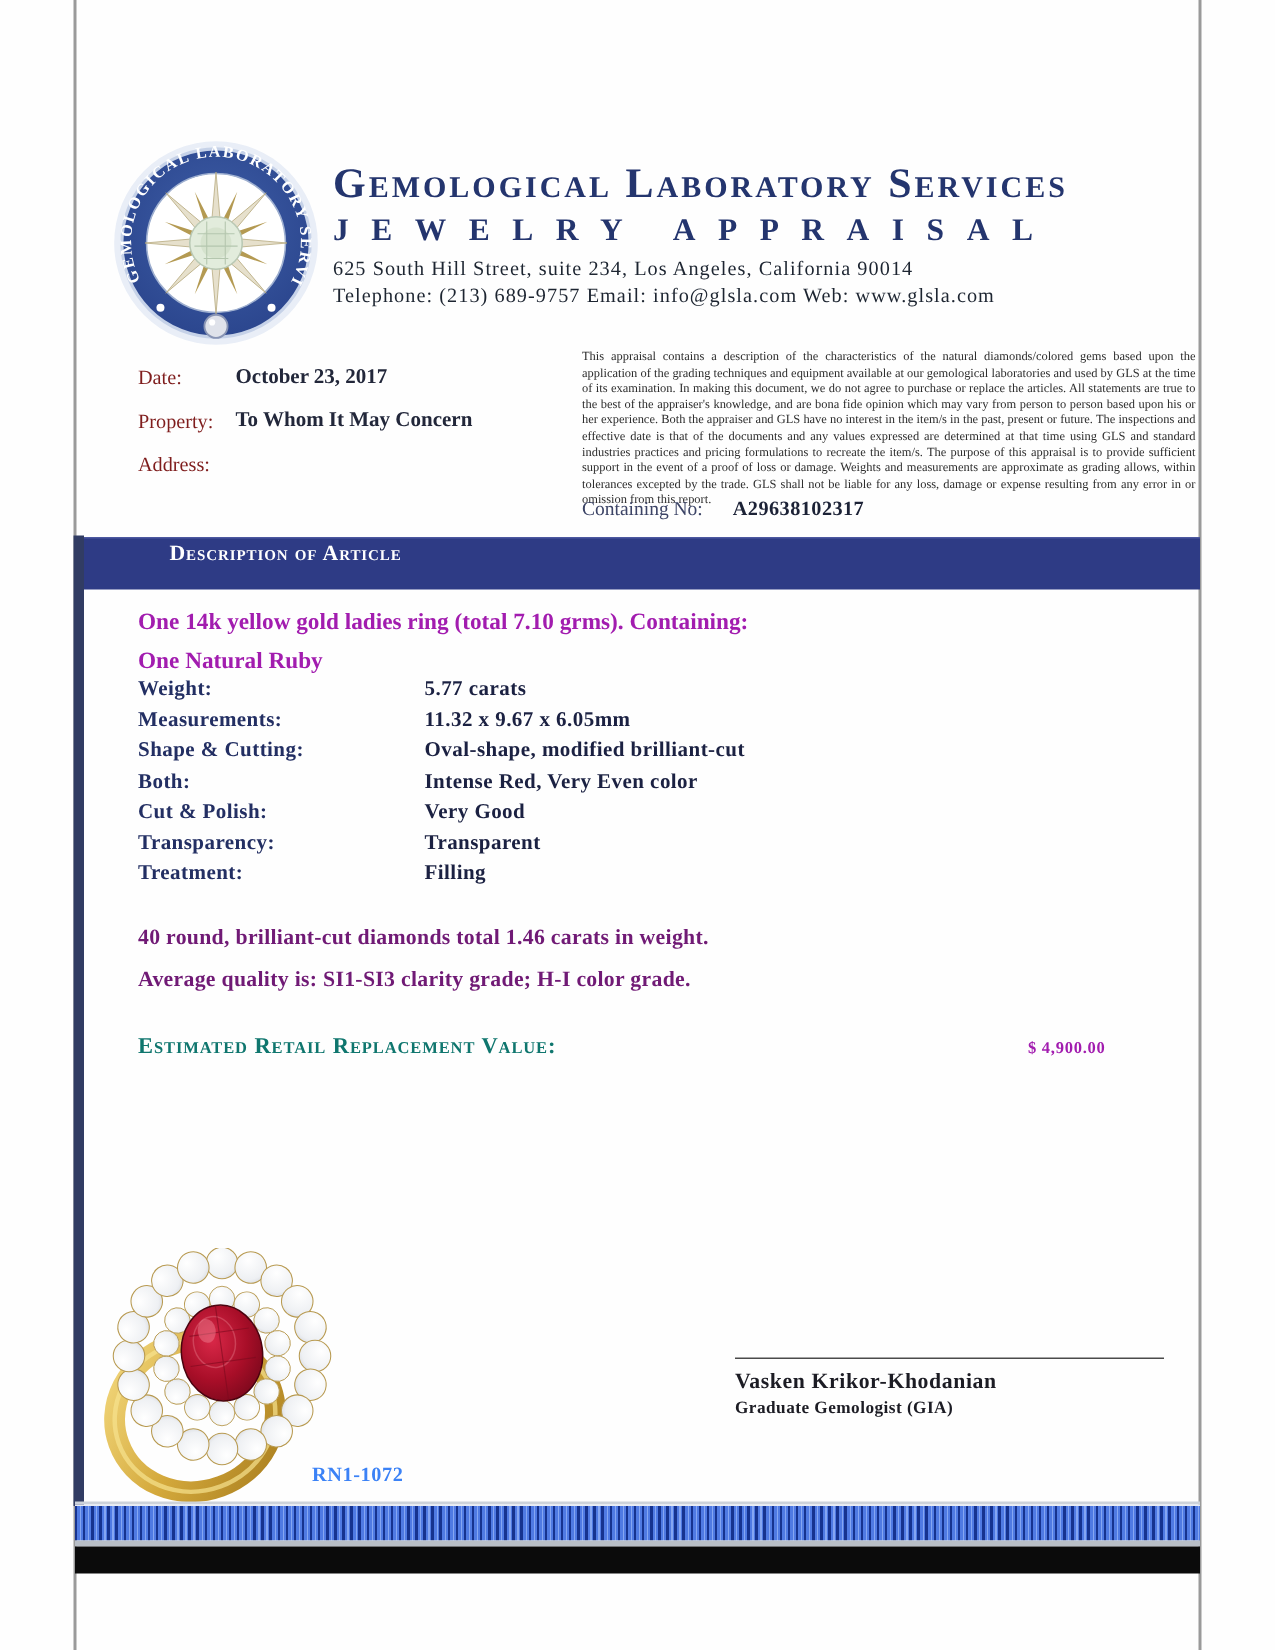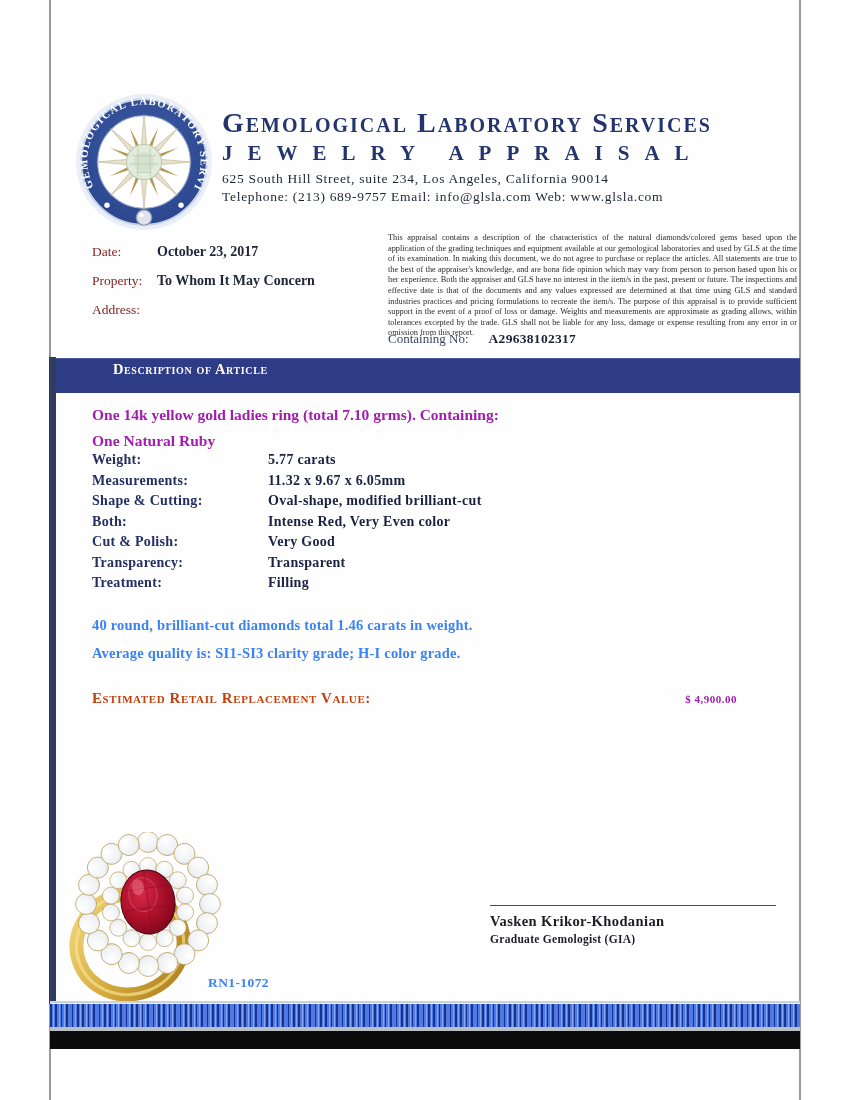--- a/index.html
+++ b/index.html
@@ -51,31 +51,31 @@
     position:absolute; left:56px; top:358px; width:744px; height:35px;
     background:#2e3b85; border-top:1px solid #4c58a0;
     color:#ffffff; font-variant:small-caps; font-weight:bold; font-size:14.5px;
     line-height:20px; padding-left:57px; letter-spacing:0.6px;
   }
 
   
   .intro { position:absolute; left:92px; top:402px; width:620px;
     font-size:15.5px; font-weight:bold; color:#a21caf; line-height:26px; }
   .specs { position:absolute; left:92px; top:452px; width:520px; }
-  .spec-row { display:flex; height:20.5px; }
+  .spec-row { display:flex; height:20.5px;gap:15px; }
   .spec-label { width:176px; font-size:14px; font-weight:bold; color:#232f63; letter-spacing:0.3px; }
   .spec-value { font-size:14px; font-weight:bold; color:#1b2142; letter-spacing:0.3px; }
   .diamonds { position:absolute; left:92px; top:611px; width:620px;
-    font-size:14.5px; font-weight:bold; color:#3b82f6; line-height:28px; letter-spacing:0.2px; }
+    font-size:14.5px; font-weight:bold; color:#701a75; line-height:28px; letter-spacing:0.2px; }
 
   
   .value-row { position:absolute; left:92px; top:690px; width:645px; display:flex;
     justify-content:space-between; align-items:baseline; }
   .value-label { font-variant:small-caps; font-weight:bold; font-size:15px;
-    color:#c2410c; letter-spacing:0.6px; }
+    color:#0f766e; letter-spacing:0.6px; }
   .value-amount { font-weight:bold; font-size:11px; color:#a21caf; letter-spacing:0.5px; }
 
   
   .ring-wrap { position:absolute; left:58px; top:832px; width:280px; height:172px; }
   .photo-ref { position:absolute; left:208px; top:975px; font-size:13.5px;
     font-weight:bold; color:#3b82f6; letter-spacing:0.4px; }
   .sig-block { position:absolute; left:490px; top:905px; width:286px; }
   .sig-line { height:0; border-top:1.5px solid #4a4a4a; margin-bottom:7px; }
   .sig-name { font-size:14.5px; font-weight:bold; color:#1c1c24; letter-spacing:0.4px; }
   .sig-title { font-size:11.5px; font-weight:bold; color:#1c1c24; margin-top:3px; letter-spacing:0.3px; }

